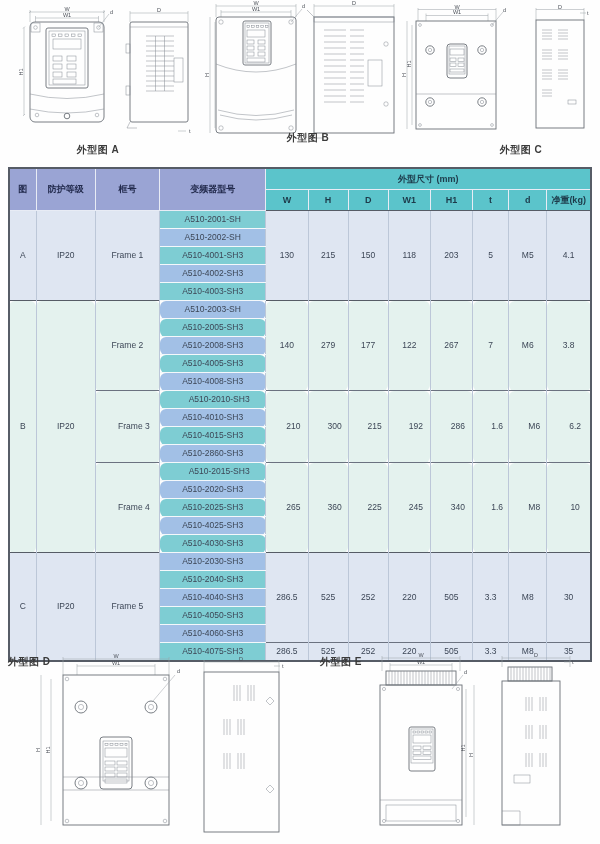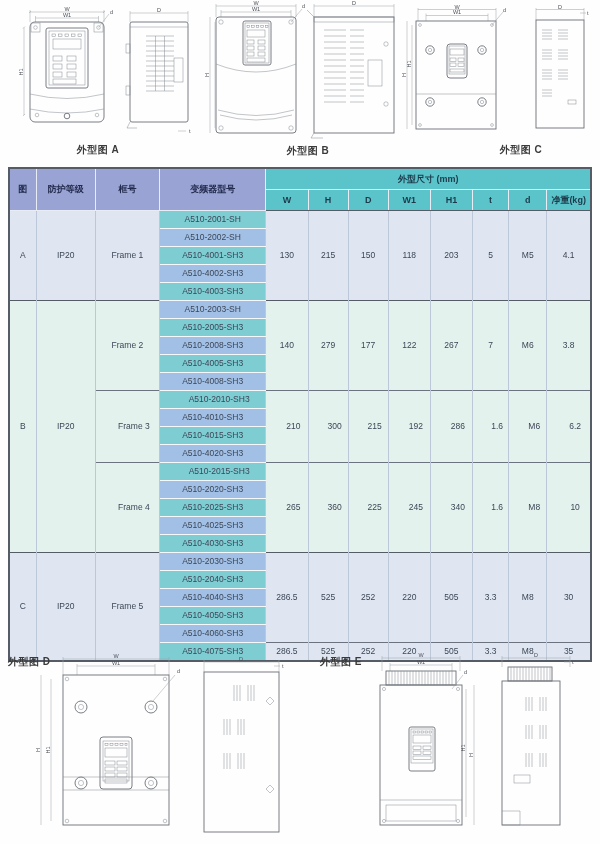--- a/index.html
+++ b/index.html
@@ -19,21 +19,21 @@
 
   
   .table-wrap{position:absolute;left:8px;top:167px;width:584px;height:471px;}
   table.spec{width:584px;border-collapse:collapse;table-layout:fixed;border:2px solid #565c66;font-family:"Liberation Sans",sans-serif;}
   table.spec th{background:#9aa4d4;color:#232b4e;font-size:9px;font-weight:bold;border-right:1px solid #e8ecf5;border-bottom:1px solid #e8ecf5;padding:0;text-align:center;height:20px;}
   table.spec th.teal{background:#5bc4cb;color:#1d3a4a;}
   table.spec th.group{height:20px;margin-top:47px;}
   table.spec tr.subhead th{border-bottom:1px solid #565c66;}
   table.spec td{font-size:8.5px;color:#3c4656;text-align:center;padding:0;height:17px;line-height:1.05;border-right:1px solid #bcc7d8;vertical-align:middle;}
   tr.secA td, tr.secC td{background:#dfe6f2;}
-  tr.secB td{background:#e4f2ee;}
+  tr.secB td{background:#e4f2ee;border-radius:6px;}
   td.model-teal{background:#7ecdd3 !important;color:#273a55;border-bottom:1px solid #f4f8fb;}
   td.model-blue{background:#a2c0e6 !important;color:#273a55;border-bottom:1px solid #f4f8fb;}
   tr.section-start td{border-top:1.5px solid #565c66;text-align:center;}
   tr.frame-start td{border-top:1px solid #6b7280;padding-left:13px;}
   tr.group-start td{border-top:1px solid #6b7280;}
 </style>
 </head>
 <body>
 
 <div class="page">
@@ -157,21 +157,21 @@
     <line class="tn" x1="10" y1="17" x2="3" y2="10"></line>
     <g>
       <path class="tn" d="M20,30h22M46,30h14 M20,36h22M46,36h14 M20,42h22M46,42h14 M20,48h22M46,48h14 M20,54h22M46,54h14 M20,60h22M46,60h14 M20,66h22M46,66h14 M20,72h22M46,72h14 M20,78h22M46,78h14 M20,84h22M46,84h14 M20,90h22M46,90h14 M20,96h22M46,96h14 M20,102h22M46,102h14"></path>
     </g>
     <rect class="tn" x="64" y="60" width="14" height="26"></rect>
     <circle class="tn" cx="82" cy="44" r="2.2"></circle>
       <circle class="tn" cx="82" cy="104" r="2.2"></circle>
     <path class="tn" d="M10,133 l-3,5 h12"></path>
   </svg>
 
-  <div class="fig-label centered" style="left:263px;top:144px">外型图 B</div>
+  <div class="fig-label centered" style="left:263px;top:131px">外型图 B</div>
 
   <svg style="left:404px;top:4px" width="106" height="132" viewBox="0 0 106 132">
     <line class="dm" x1="14" y1="17" x2="14" y2="4"></line>
       <line class="dm" x1="92" y1="17" x2="92" y2="4"></line>
     <line class="dm" x1="14" y1="5.5" x2="92" y2="5.5"></line>
     <text x="53" y="4.5" text-anchor="middle">W</text>
     <line class="dm" x1="22" y1="17" x2="22" y2="9.5"></line>
       <line class="dm" x1="84" y1="17" x2="84" y2="9.5"></line>
     <line class="dm" x1="22" y1="11.5" x2="84" y2="11.5"></line>
     <text x="53" y="10.4" text-anchor="middle">W1</text>
@@ -328,21 +328,21 @@
             <td rowspan="4">M6</td>
             <td rowspan="4">6.2</td>
           </tr>
           <tr class="secB">
             <td class="model-blue">A510-4010-SH3</td>
           </tr>
           <tr class="secB">
             <td class="model-teal">A510-4015-SH3</td>
           </tr>
           <tr class="secB">
-            <td class="model-blue">A510-4020-SH3</td>
+            <td class="model-blue">A510-2860-SH3</td>
           </tr>
           <tr class="secB frame-start">
             <td rowspan="5">Frame 4</td>
             <td class="model-teal">A510-2015-SH3</td>
             <td rowspan="5">265</td>
             <td rowspan="5">360</td>
             <td rowspan="5">225</td>
             <td rowspan="5">245</td>
             <td rowspan="5">340</td>
             <td rowspan="5">1.6</td>

